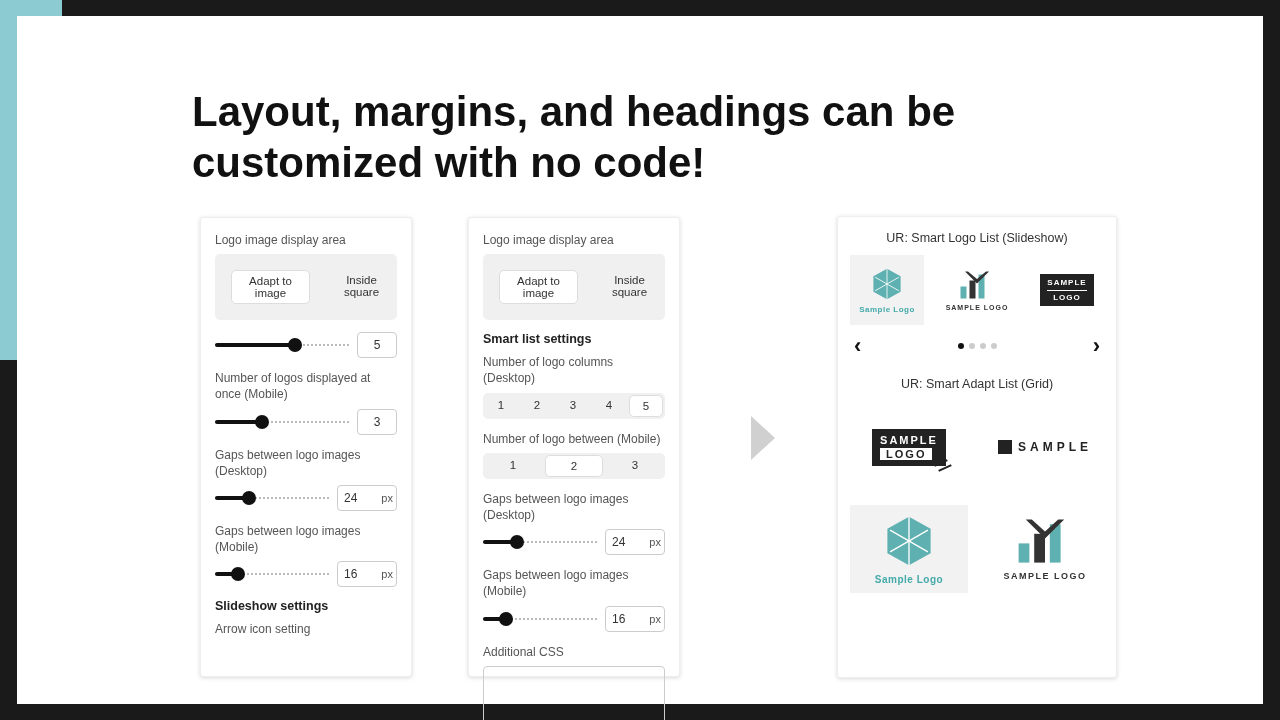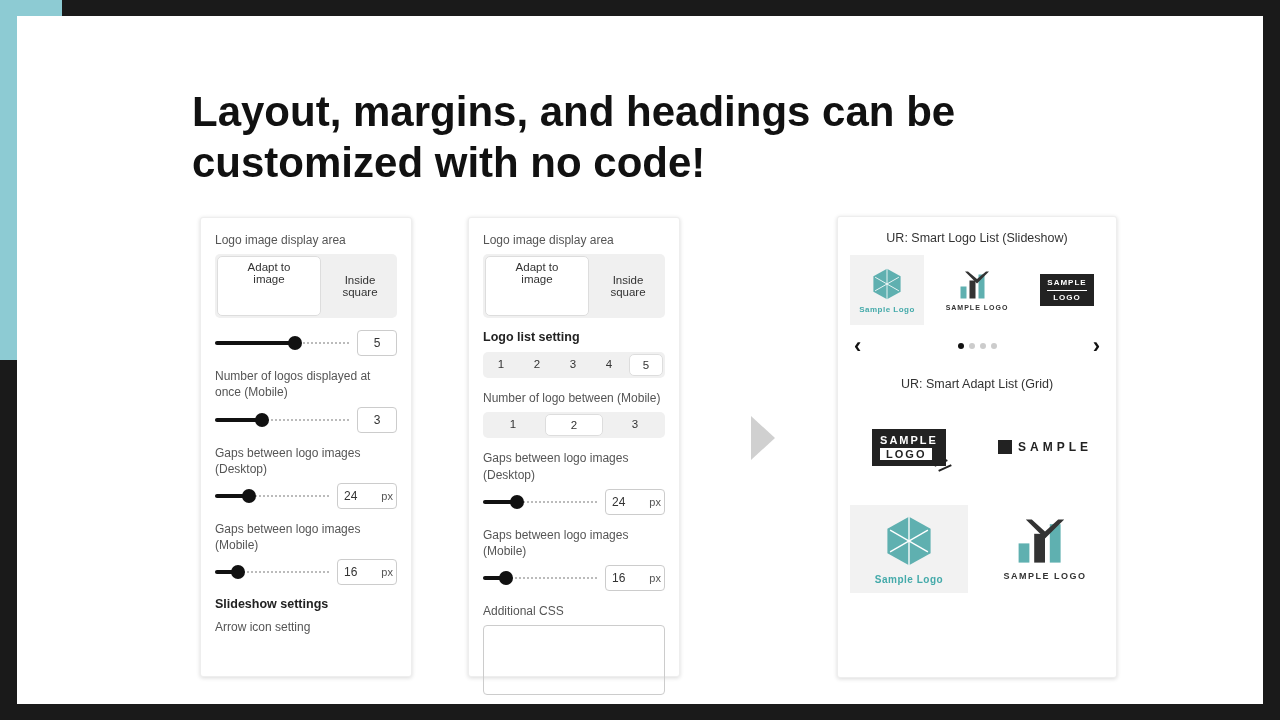--- a/index.html
+++ b/index.html
@@ -28,21 +28,21 @@
   }
   .panel1 { left:183px; top:201px; width:212px; height:460px; }
   .panel2 { left:451px; top:201px; width:212px; height:460px; }
   .panel3 { left:820px; top:200px; width:280px; height:462px; }
 
   .label { font-size:12px; color:#555; margin-bottom:6px; line-height:1.35; }
   .section-heading { font-weight:700; color:#222; font-size:12.5px; margin:12px 0 8px; }
 
   .seg { display:flex; background:#f0f0f0; border-radius:5px; overflow:hidden; margin-bottom:12px; }
   .seg .opt { flex:1; text-align:center; padding:20px 4px; font-size:11.5px; color:#333; }
-  .seg .opt.sel { background:#fff; border:1px solid #ddd; border-radius:5px; margin:2px; padding:4px 18px; }
+  .seg .opt.sel { background:#fff; border:1px solid #ddd; border-radius:5px; margin:16px; padding:4px 7px; }
 
   .slider-row { display:flex; align-items:center; gap:8px; margin-bottom:12px; }
   .track { position:relative; height:16px; flex:1; }
   .track .rail { position:absolute; left:0; right:0; top:7px; height:2px; border-top:2px dotted #bbb; }
   .track .fill { position:absolute; left:0; top:6px; height:4px; background:#111; border-radius:2px; }
   .track .knob { position:absolute; top:1px; width:14px; height:14px; background:#111; border-radius:50%; transform:translateX(-50%); }
   .valbox { width:40px; height:26px; border:1px solid #ccc; border-radius:4px; display:flex; align-items:center; justify-content:center; font-size:12px; }
   .unit { width:22px; font-size:11px; color:#555; text-align:left;margin-left:24px; }
   .valbox-wide { width:60px; height:26px; border:1px solid #ccc; border-radius:4px; display:flex; align-items:center; justify-content:space-between; padding:0 6px; font-size:12px; }
 
@@ -161,22 +161,23 @@
 
   </div>
 
   <div class="panel panel2">
     <div class="label">Logo image display area</div>
     <div class="seg">
       <div class="opt sel">Adapt to image</div>
       <div class="opt">Inside square</div>
     </div>
 
-    <div class="section-heading">Logo list setting</div>
-
+    <div class="section-heading">Smart list settings</div>
+
+    <div class="label">Number of logo columns (Desktop)</div>
     <div class="seg-grid">
       <div class="opt">1</div>
       <div class="opt">2</div>
       <div class="opt">3</div>
       <div class="opt">4</div>
       <div class="opt sel">5</div>
     </div>
 
     <div class="label">Number of logo between (Mobile)</div>
     <div class="seg-grid">

